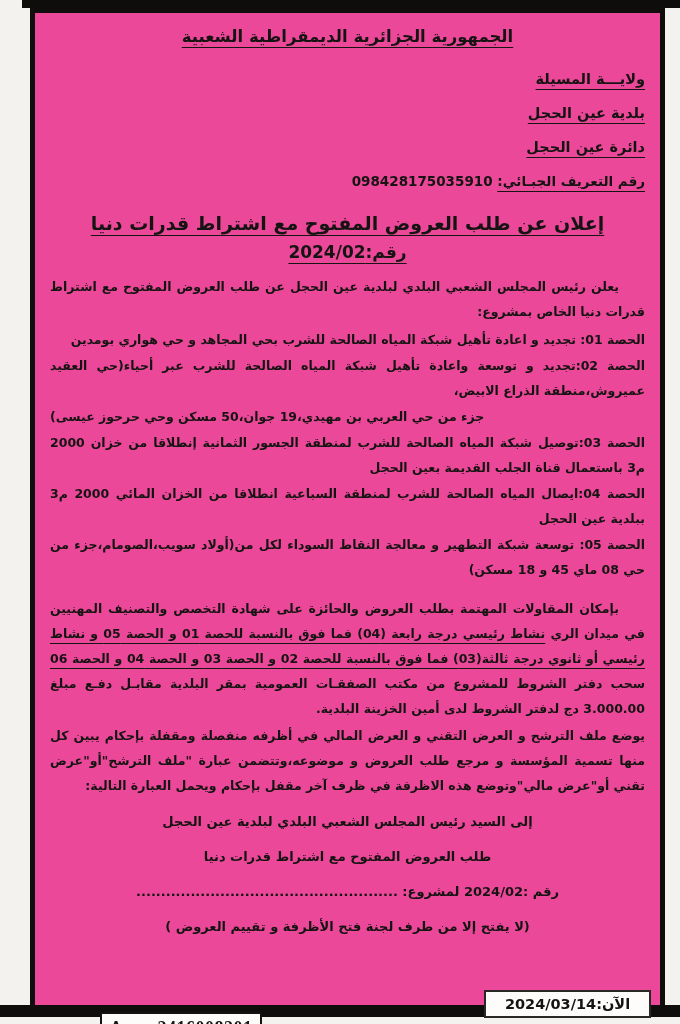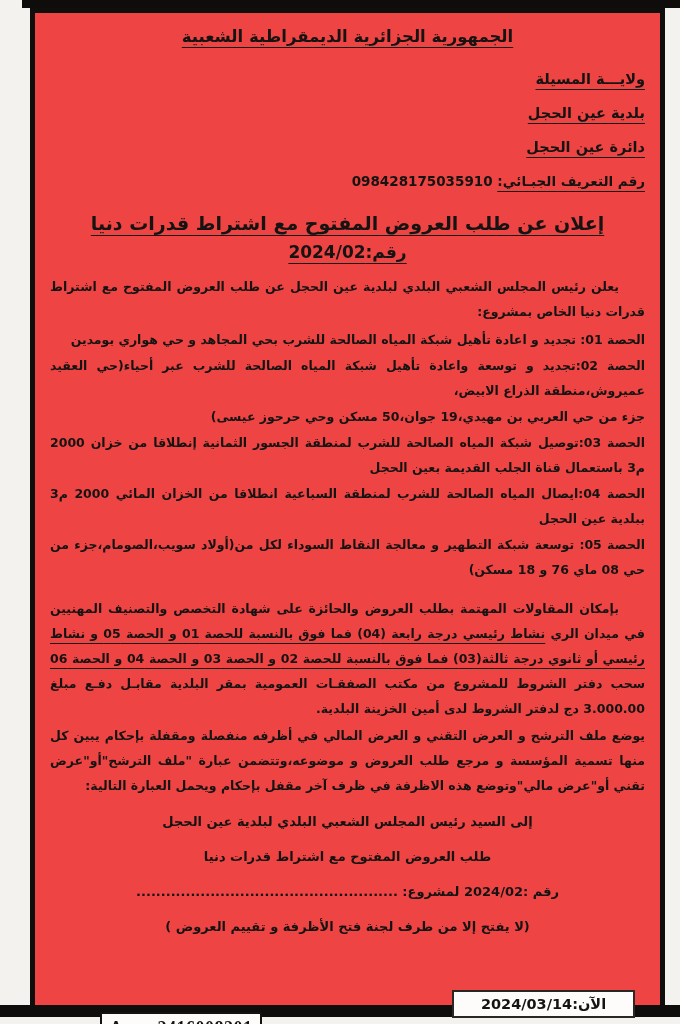--- a/index.html
+++ b/index.html
@@ -13,55 +13,55 @@
   }
   .page { position:absolute; inset:0; }
   .scanbar { position:absolute; background:#0e0d0b; }
   .scanbar.top { left:22px; right:0; top:0; height:8px; }
   .scanbar.bottom { left:0; right:0; top:1005px; height:12px; }
   .frame {
     position:absolute; left:30px; top:8px; right:15px; bottom:14px;
     border:5px solid #0f0e0c;
     padding:10px 15px 8px 15px;
     overflow:hidden;
-    background:#ef4444;
+    background:#ec4899;
   }
   .u { text-decoration:underline; text-decoration-thickness:1.4px; text-underline-offset:5px; }
   .c { text-align:center; }
   .republic { font-size:16.5px; font-weight:700; text-align:center; margin-top:4px; }
   .hdr-right { margin-top:16px; text-align:right; }
   .hline { font-size:14.5px; font-weight:700; line-height:34px; }
   .taxline { font-size:13.5px; }
   .ntitle { font-size:19px; font-weight:700; margin-top:14px; }
   .nnum { font-size:17px; font-weight:700; margin-top:8px; }
   .body {
     font-size:12.5px; font-weight:700; line-height:25px;
     text-align:justify; letter-spacing:-0.2px;
   }
   .indent { text-indent:26px; }
   .intro { margin-top:12px; }
   .lots { margin-top:3px; }
   .lot { margin-top:1px; }
-  .lot-cont { text-align:right; }
+  .lot-cont { text-align:left; }
   .elig { margin-top:14px; }
   .rule { margin-top:2px; }
   .addr-block { margin-top:6px; }
   .addr { font-size:13px; font-weight:700; line-height:35px; }
   .box {
     position:absolute; background:#fdfcfa; z-index:5;
     display:flex; align-items:center; justify-content:center;
   }
   .anep {
     left:100px; top:1012px; width:162px; height:32px;
     border:2.5px solid #141210;
     font-family:"Liberation Serif", serif;
     font-size:18px; font-weight:700; letter-spacing:0.5px;
   }
   .datebox {
-    left:452px; top:990px; width:183px; height:28px;
+    left:484px; top:990px; width:167px; height:28px;
     border:2px solid #2a2824;
     font-size:14.5px; font-weight:700;
   }
 </style>
 </head>
 <body>
 
 <div class="page">
   <div class="scanbar top"></div>
 
@@ -83,21 +83,21 @@
     <div class="nnum u c">رقم:2024/02</div>
 
     <p class="body indent intro">يعلن رئيس المجلس الشعبي البلدي لبلدية عين الحجل عن طلب العروض المفتوح مع اشتراط قدرات دنيا الخاص بمشروع:</p>
 
     <div class="lots">
       <p class="body lot">الحصة 01: تجديد و اعادة تأهيل شبكة المياه الصالحة للشرب بحي المجاهد و حي هواري بومدين</p>
       <p class="body lot">الحصة 02:تجديد و توسعة واعادة تأهيل شبكة المياه الصالحة للشرب عبر أحياء(حي العقيد عميروش،منطقة الذراع الابيض،</p>
       <p class="body lot lot-cont">جزء من حي العربي بن مهيدي،19 جوان،50 مسكن وحي حرحوز عيسى)</p>
       <p class="body lot">الحصة 03:توصيل شبكة المياه الصالحة للشرب لمنطقة الجسور الثمانية إنطلاقا من خزان 2000 م3 باستعمال قناة الجلب القديمة بعين الحجل</p>
       <p class="body lot">الحصة 04:ايصال المياه الصالحة للشرب لمنطقة السباعية انطلاقا من الخزان المائي 2000 م3 ببلدية عين الحجل</p>
-      <p class="body lot">الحصة 05: توسعة شبكة التطهير و معالجة النقاط السوداء لكل من(أولاد سويب،الصومام،جزء من حي 08 ماي 76 و 18 مسكن)</p>
+      <p class="body lot">الحصة 05: توسعة شبكة التطهير و معالجة النقاط السوداء لكل من(أولاد سويب،الصومام،جزء من حي 08 ماي 45 و 18 مسكن)</p>
     </div>
 
     <p class="body indent elig">
       <span>بإمكان المقاولات المهتمة بطلب العروض والحائزة على شهادة التخصص والتصنيف المهنيين في ميدان الري</span>
       <span class="u">نشاط رئيسي درجة رابعة (04) فما فوق بالنسبة للحصة 01 و الحصة 05 و نشاط رئيسي أو ثانوي درجة ثالثة(03) فما فوق بالنسبة للحصة 02 و الحصة 03 و الحصة 04 و الحصة 06</span>
       <span>سحب دفتر الشروط للمشروع من مكتب الصفقـات العمومية بمقر البلدية مقابـل دفـع مبلغ 3.000.00 دج لدفتر الشروط لدى أمين الخزينة البلدية.</span>
     </p>
 
     <p class="body rule">يوضع ملف الترشح و العرض التقني و العرض المالي في أظرفه منفصلة ومقفلة بإحكام يبين كل منها تسمية المؤسسة و مرجع طلب العروض و موضوعه،وتتضمن عبارة "ملف الترشح"أو"عرض تقني أو"عرض مالي"وتوضع هذه الاظرفة في ظرف آخر مقفل بإحكام ويحمل العبارة التالية:</p>
 

